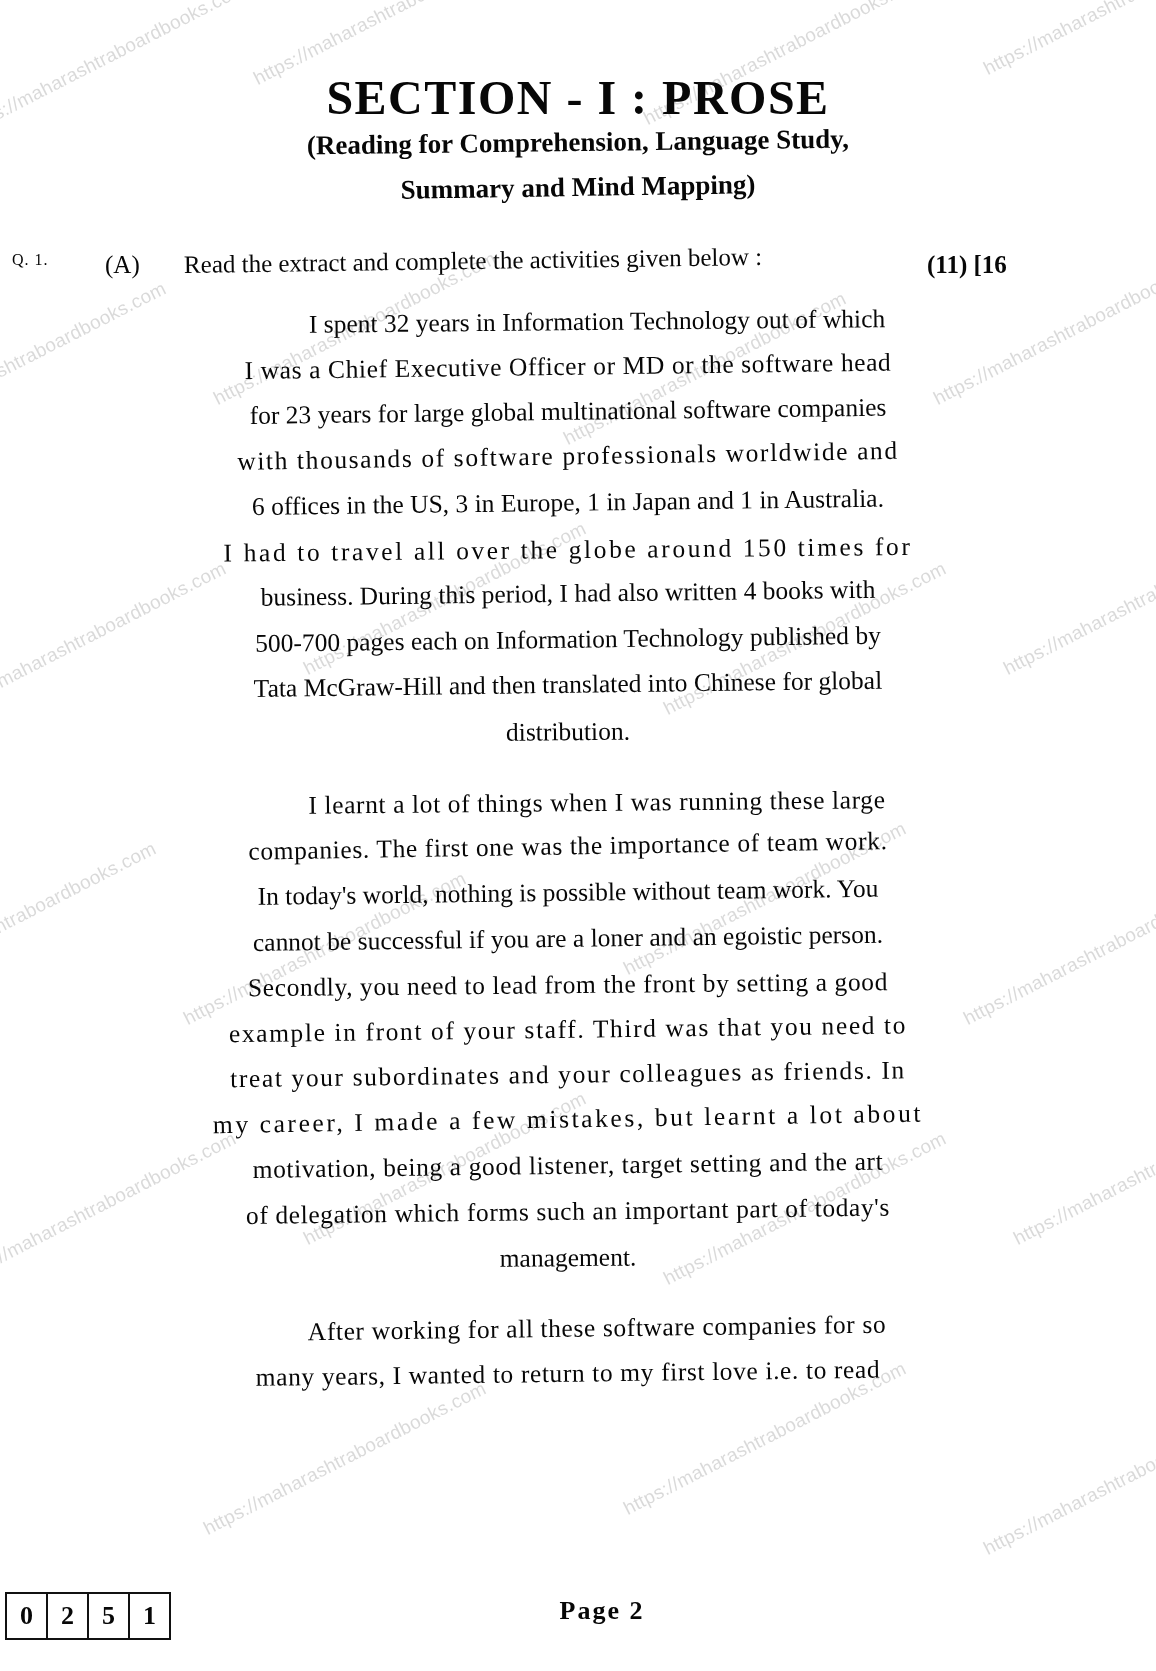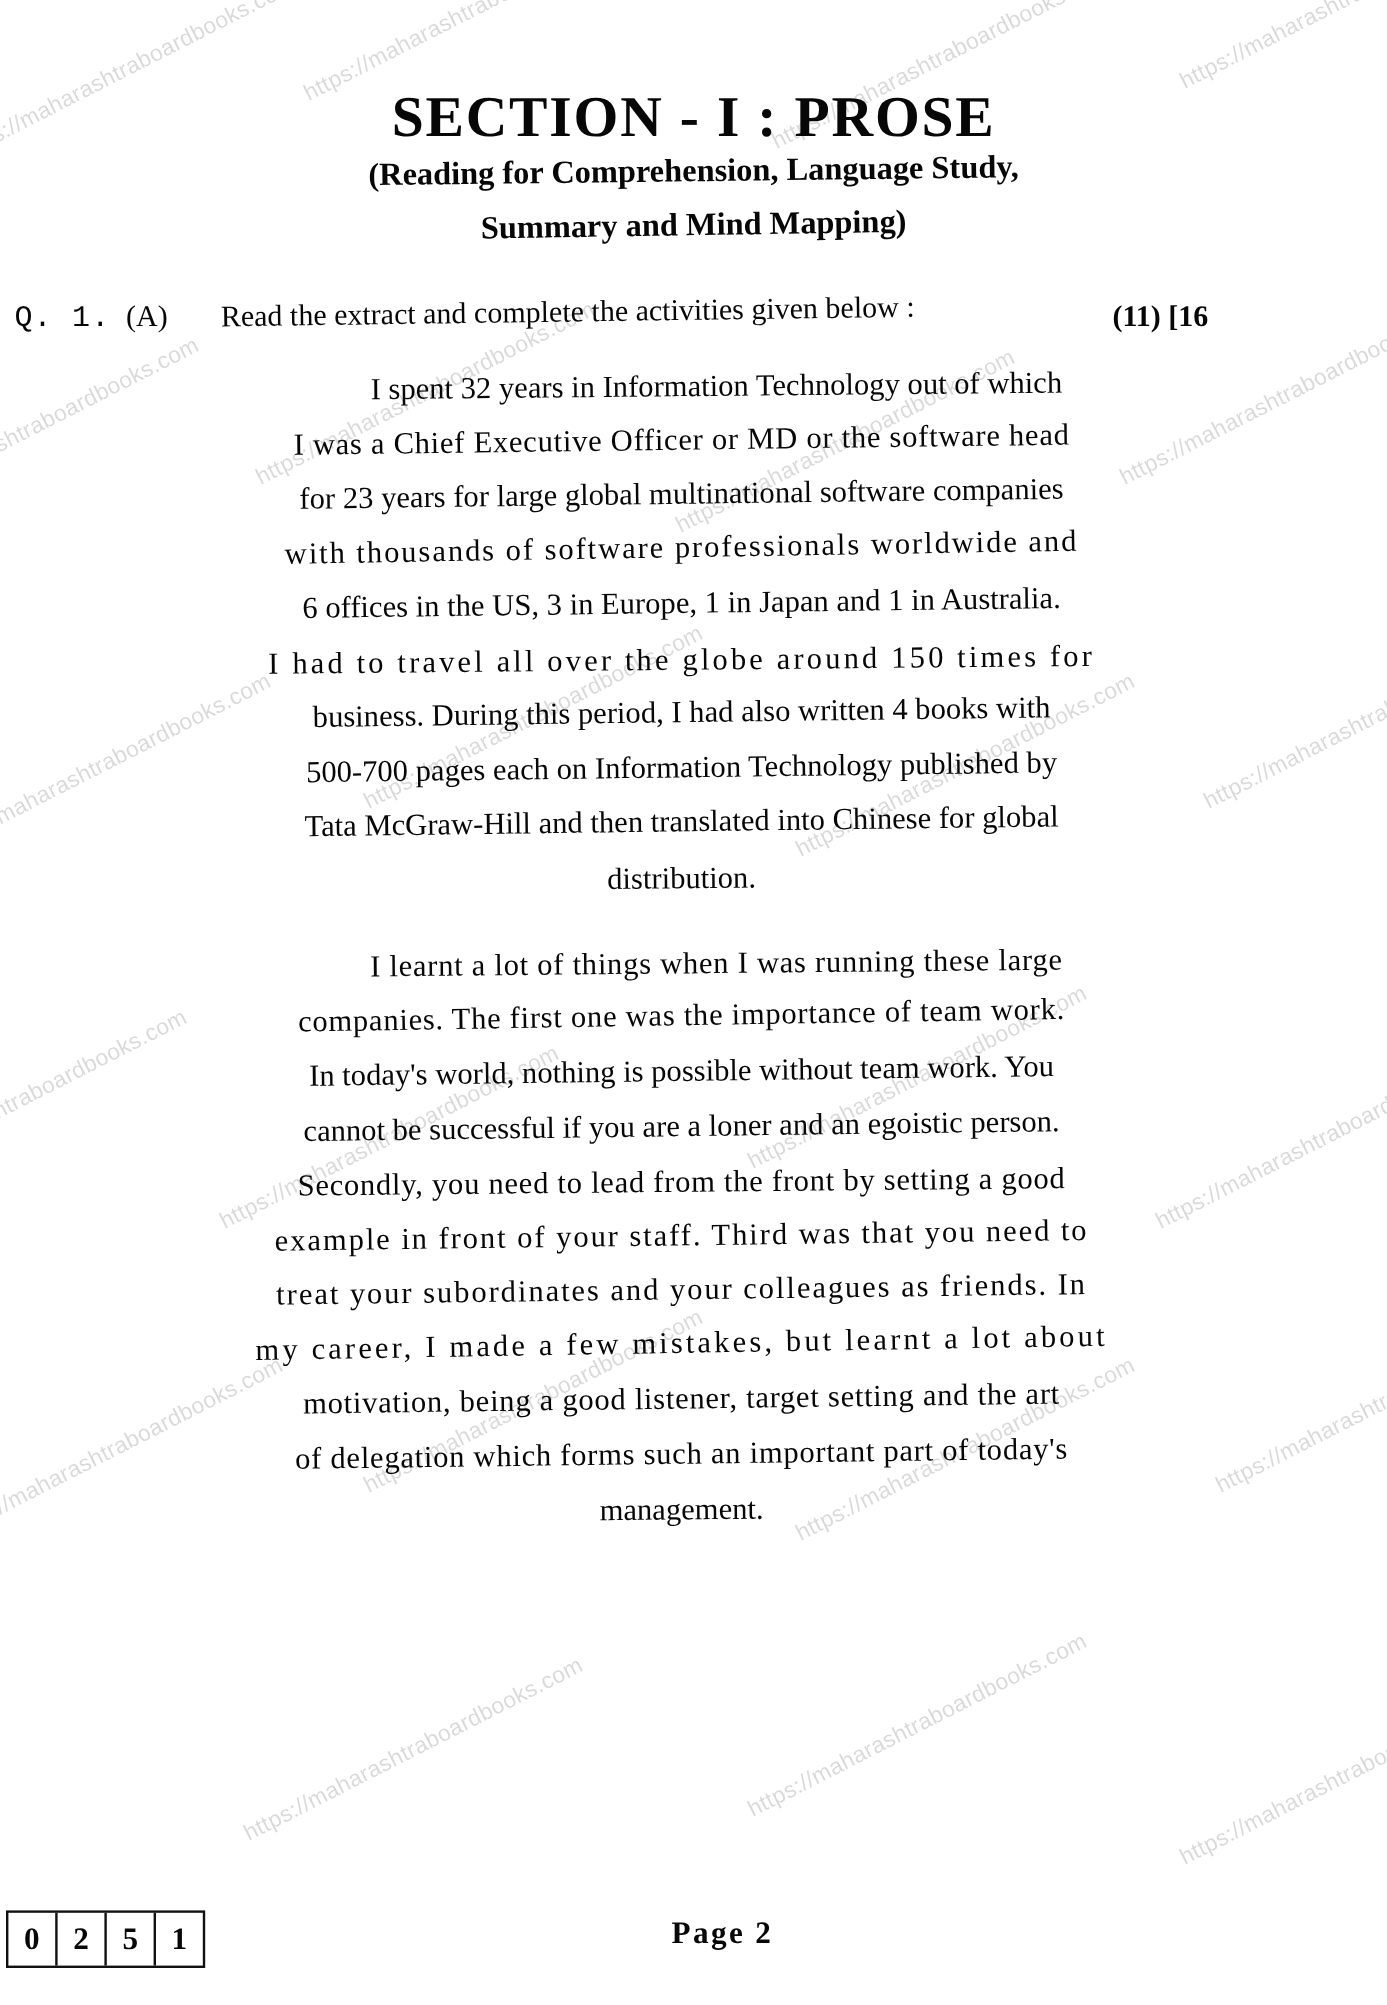--- a/index.html
+++ b/index.html
@@ -75,23 +75,22 @@
     position: absolute;
     top: 247px;
     left: 12px;
     right: 0;
     height: 40px;
     z-index: 5;
   }
   .q-num {
     position: absolute;
     left: 0; top: 4px;
-    font-size: 25px;
+    font-size: 16px;
     letter-spacing: 1px;
-    font-family: Liberation Mono, monospace;
   }
   .q-sub {
     position: absolute;
     left: 93px; top: 4px;
     font-size: 25px;
   }
   .q-text {
     position: absolute;
     left: 172px; top: 4px;
     font-size: 25px;
@@ -243,20 +242,24 @@
       <div class="ln sk1 tr2">example in front of your staff. Third was that you need to</div>
       <div class="ln sk1 tr2">treat your subordinates and your colleagues as friends. In</div>
       <div class="ln sk2 tr3">my career, I made a few mistakes, but learnt a lot about</div>
       <div class="ln sk1 tr1">motivation, being a good listener, target setting and the art</div>
       <div class="ln sk1 tr1">of delegation which forms such an important part of today's</div>
       <div class="ln sk0">management.</div>
     </div>
 
     <div class="gap"></div>
 
+    <div>
+      <div class="ln ind sk1 tr1">After working for all these software companies for so</div>
+      <div class="ln sk1 tr1">many years, I wanted to return to my first love i.e. to read</div>
+    </div>
 
   </div>
 
   <div class="code-boxes">
     <div class="cell">0</div>
     <div class="cell">2</div>
     <div class="cell">5</div>
     <div class="cell">1</div>
   </div>
 

